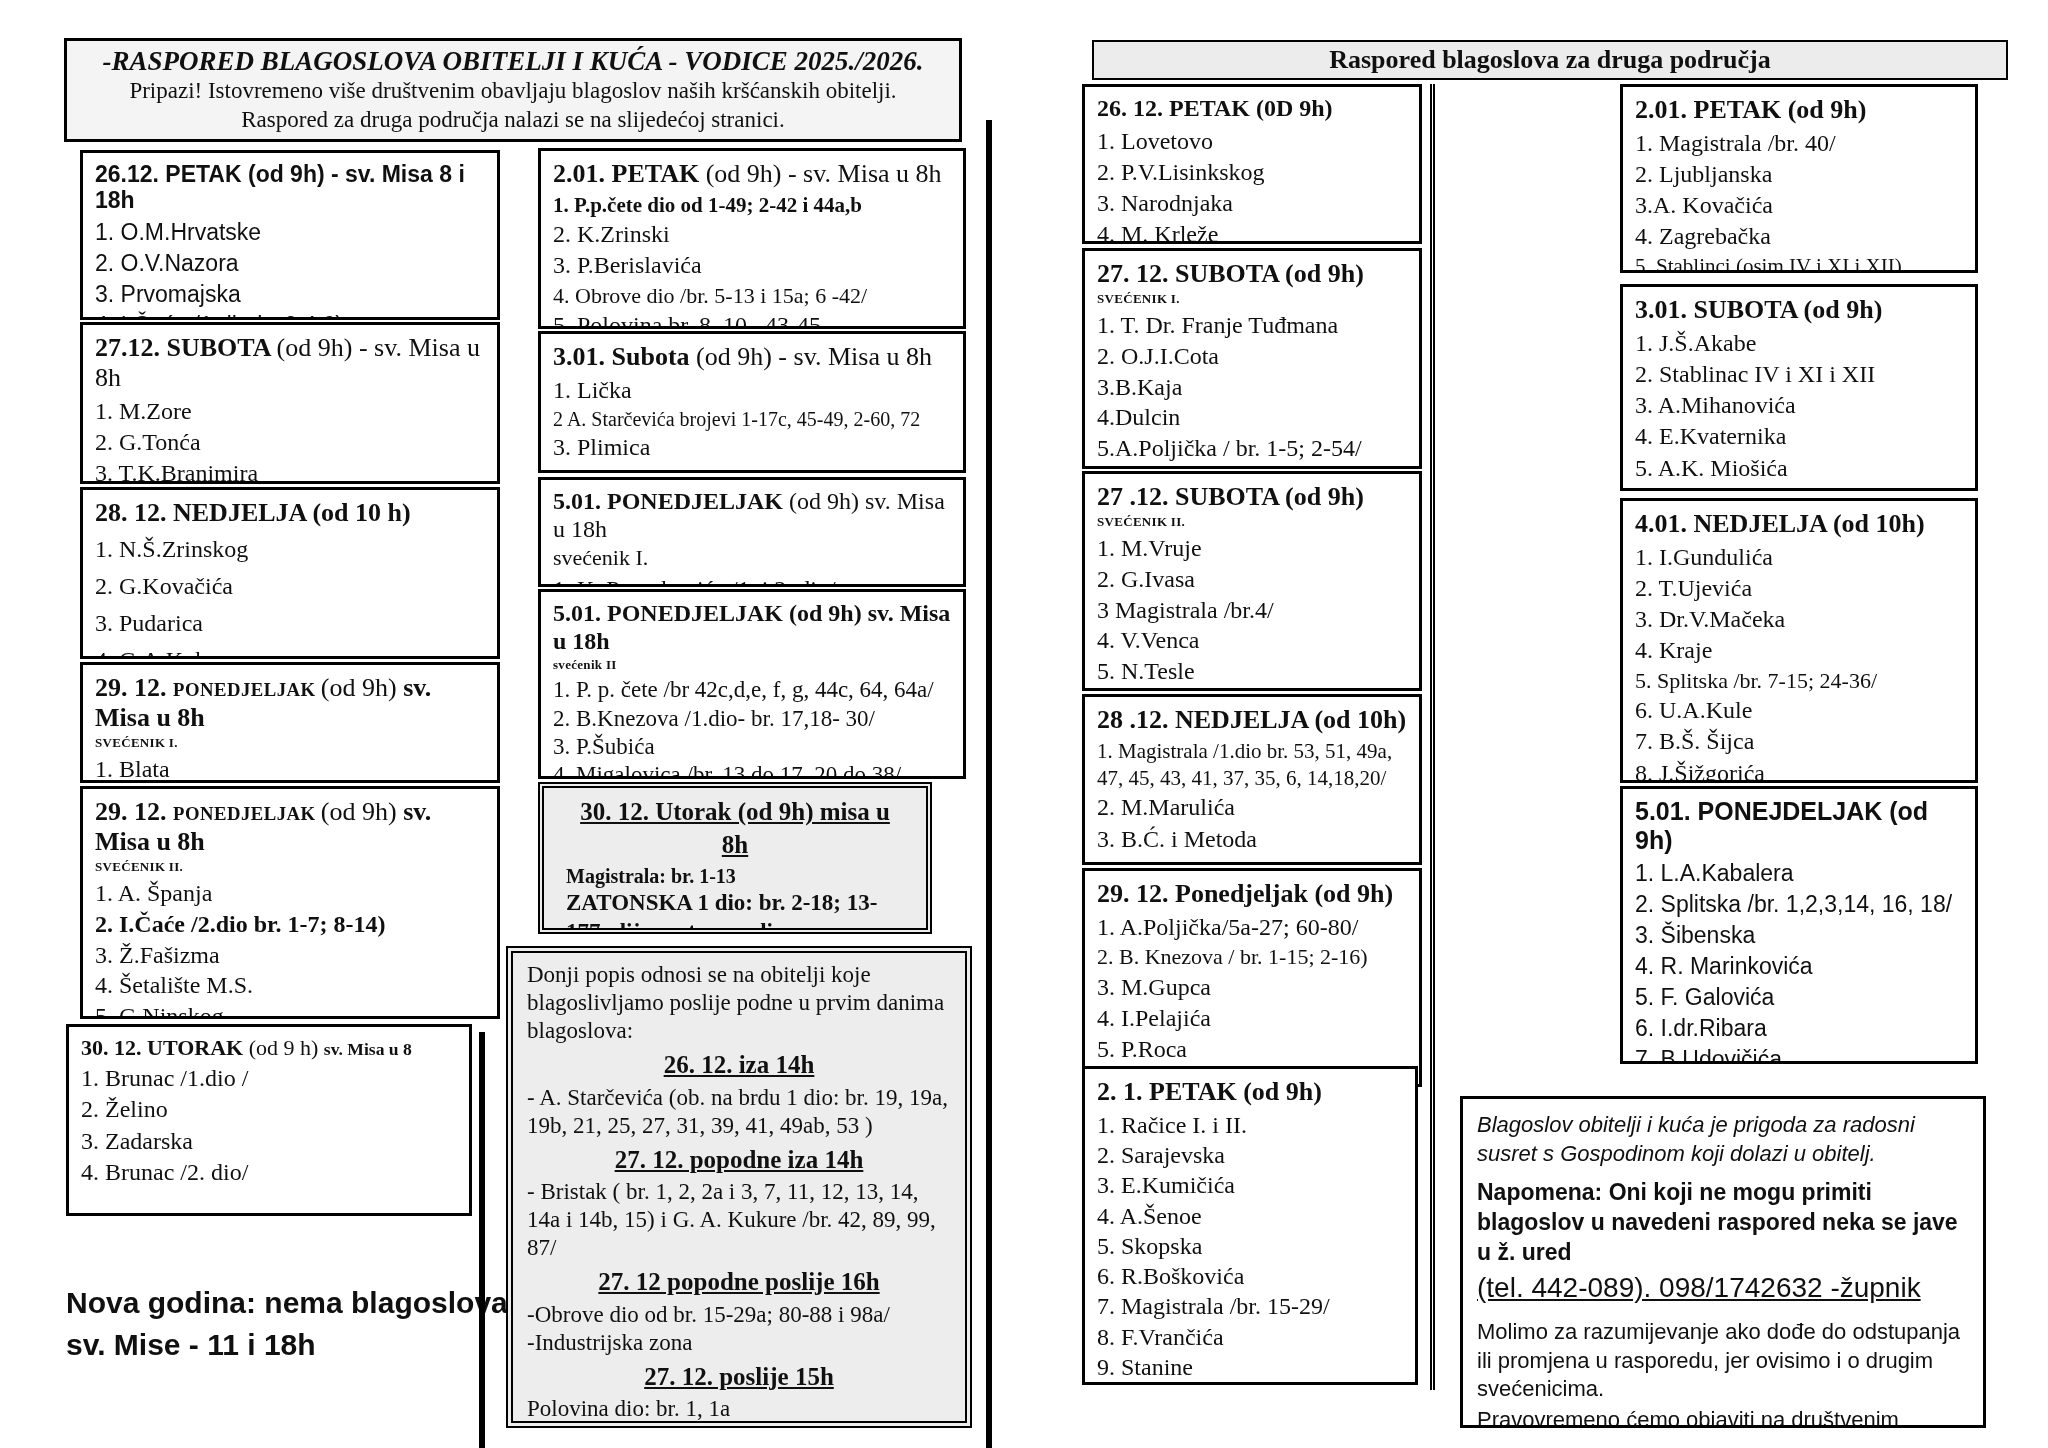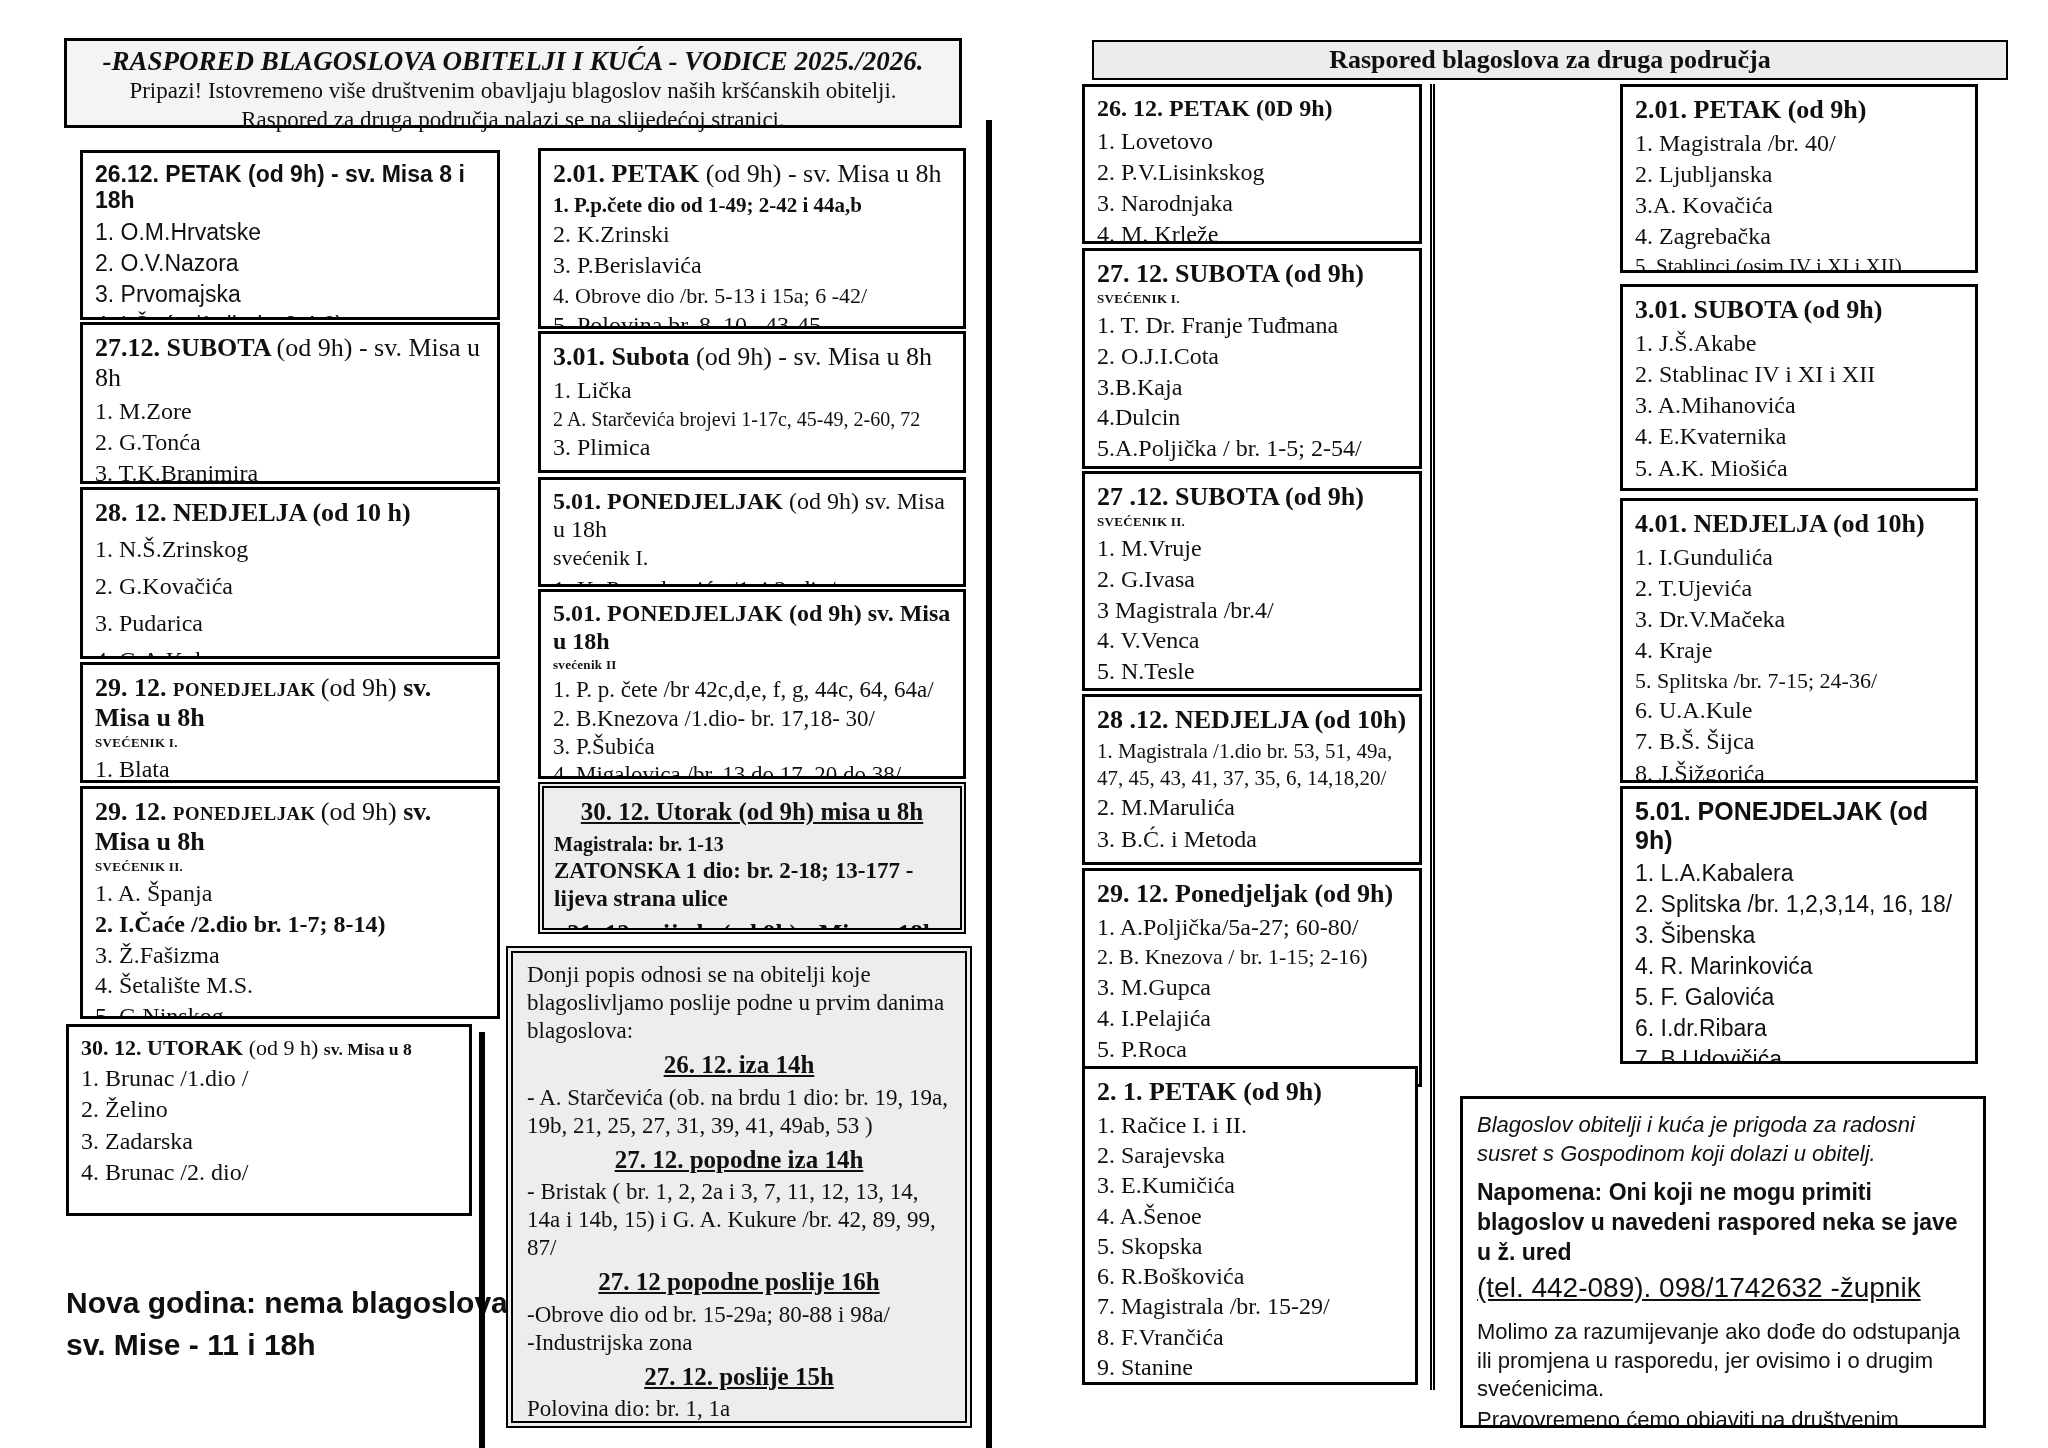--- a/index.html
+++ b/index.html
@@ -35,21 +35,21 @@
   .li.h{font-weight:700;text-align:center;text-decoration:underline;font-size:25px;margin:4px 0 2px;}
   .li.p{font-size:23px;line-height:1.22;}
   .li.pb{font-weight:700;font-size:20px;line-height:1.3;}
   .li.pz{font-weight:700;font-size:23px;line-height:1.25;}
   
   .li.i{font-style:italic;font-size:22px;line-height:1.3;font-family:"Liberation Sans",sans-serif;margin-bottom:10px;}
   .li.nb{font-weight:700;font-size:23px;line-height:1.3;font-family:"Liberation Sans",sans-serif;}
   .li.tel{font-size:28px;text-decoration:underline;font-family:"Liberation Sans",sans-serif;margin:2px 0 12px;}
   .li.np{font-size:22px;line-height:1.3;font-family:"Liberation Sans",sans-serif;margin-bottom:2px;}
   
-  #lp-header{position:absolute;left:64px;top:38px;width:898px;height:90px;border:3px solid #000;
+  #lp-header{position:absolute;left:64px;top:38px;width:898px;height:104px;border:3px solid #000;
              background:#f4f4f4;box-sizing:border-box;text-align:center;padding-top:4px;}
   #lp-title{font-size:27px;font-weight:700;font-style:italic;line-height:1.2;}
   .lp-sub{font-size:23px;line-height:1.25;}
   
   #rp-header{position:absolute;left:1092px;top:40px;width:916px;height:40px;border:2px solid #000;
              background:#ececec;box-sizing:border-box;text-align:center;font-weight:700;
              font-size:26px;line-height:35px;}
   
   #nova{position:absolute;left:66px;top:1282px;width:460px;font-family:"Liberation Sans",sans-serif;
         font-weight:700;font-size:30px;line-height:1.4;}
@@ -164,21 +164,21 @@
     <div class="bt" style="font-size:24px"><span class="seg tb">5.01. PONEDJELJAK (od 9h) sv. Misa u 18h</span></div>
     <div class="bsub">svećenik II</div>
     <div class="items">
         <div class="li t21">1. P. p. čete /br 42c,d,e, f, g, 44c, 64, 64a/</div>
         <div class="li ">2. B.Knezova /1.dio- br. 17,18- 30/</div>
         <div class="li ">3. P.Šubića</div>
         <div class="li ">4. Migalovica /br. 13 do 17, 20 do 38/</div>
       </div>
   </div>
 
-  <div class="box dbl bx-c5" style="left:538px;top:782px;width:428px;height:152px;padding:4px 10px">
+  <div class="box dbl bx-c5" style="left:538px;top:782px;width:394px;height:152px;padding:4px 22px">
     <div class="items">
         <div class="li h">30. 12. Utorak (od 9h) misa u 8h</div>
         <div class="li pb">Magistrala: br. 1-13</div>
         <div class="li pz">ZATONSKA   1 dio: br. 2-18;     13-177 -  lijeva strana ulice</div>
         <div class="li h">31. 12. srijeda  (od 9h) - Misa u 18h</div>
       </div>
   </div>
 
   <div class="box dbl2 bx-c6" style="left:506px;top:946px;width:466px;height:482px;padding:8px 14px">
     <div class="items">

